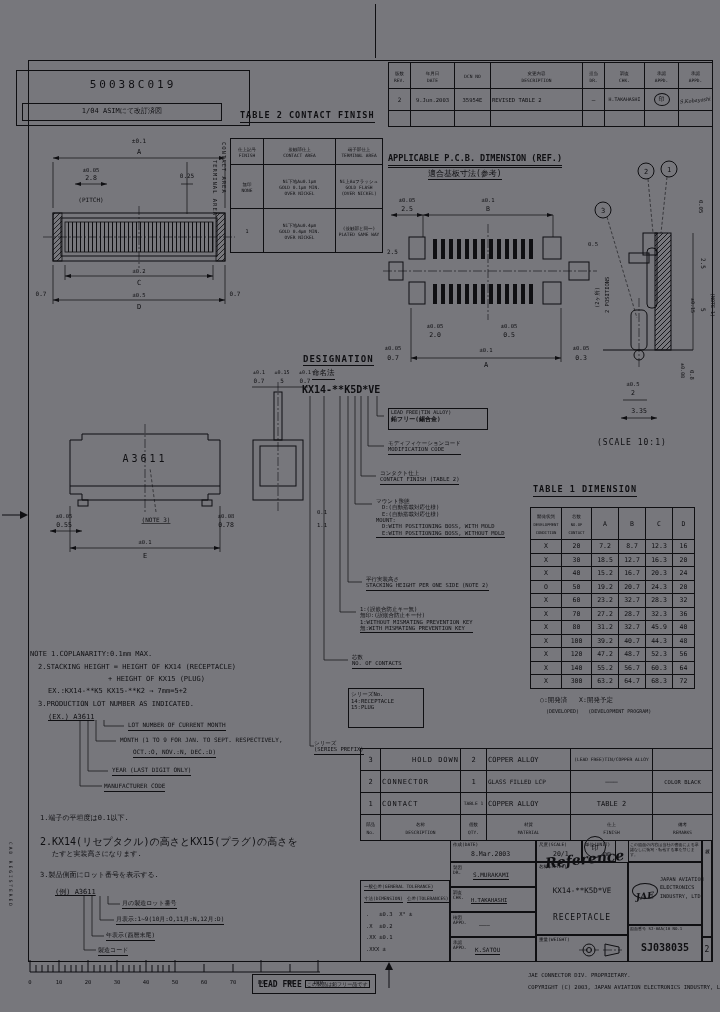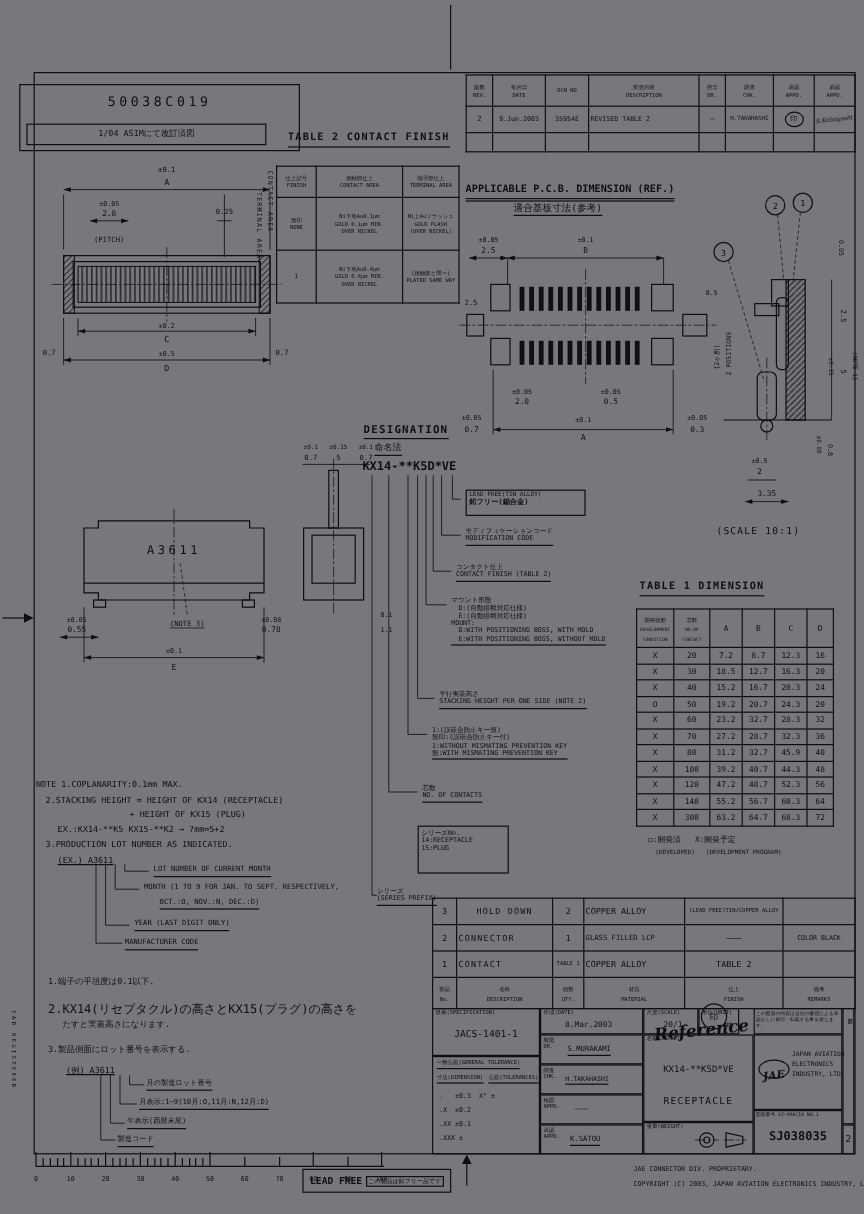--- a/index.html
+++ b/index.html
@@ -564,21 +564,21 @@
         <col style="width:20px">
         <col style="width:80px">
         <col style="width:26px">
         <col style="width:84px">
         <col style="width:82px">
         <col style="width:60px">
       </colgroup>
     <tbody>
         <tr style="height:22px">
       <td>3</td>
-      <td style="text-align:center;letter-spacing:1px">HOLD DOWN</td>
+      <td style="text-align:right;letter-spacing:1px">HOLD DOWN</td>
       <td>2</td>
       <td style="text-align:left">COPPER ALLOY</td>
       <td style="font-size:4.6px">(LEAD FREE)TIN/COPPER ALLOY</td>
       <td></td>
     </tr>
     <tr style="height:22px">
       <td>2</td>
       <td style="text-align:left;letter-spacing:1px">CONNECTOR</td>
       <td>1</td>
       <td style="text-align:left;font-size:6px">GLASS FILLED LCP</td>
@@ -599,24 +599,20 @@
       <th><span class="tiny">個数</span><br><span class="tiny">QTY.</span></th>
       <th><span class="tiny">材質</span><br><span class="tiny">MATERIAL</span></th>
       <th><span class="tiny">仕上</span><br><span class="tiny">FINISH</span></th>
       <th><span class="tiny">備考</span><br><span class="tiny">REMARKS</span></th>
     </tr>
   </tbody>
     </table>
 
   <div style="position:absolute;left:360px;top:840px;width:352px;height:122px">
 
-    <div class="tbcell" style="left:0;top:0;width:90px;height:40px">
-      <div class="lab tiny" style="left:2px;top:1px">規格(SPECIFICATION)</div>
-      <div class="lab ctr" style="left:0;top:16px;width:100%;font-size:8px">JACS-1401-1</div>
-    </div>
 
     <div class="tbcell" style="left:0;top:40px;width:90px;height:82px">
       <div class="lab u tiny" style="left:3px;top:3px">一般公差(GENERAL TOLERANCE)</div>
       <div class="lab u tiny" style="left:3px;top:15px">寸法(DIMENSION)</div>
       <div class="lab u tiny" style="left:46px;top:15px">公差(TOLERANCES)</div>
       <div class="lab" style="left:5px;top:28px;font-size:5.5px;line-height:2.1">
         <div><span>.</span>&nbsp;&nbsp;&nbsp;<span>±0.3</span>&nbsp;&nbsp;<span>X°</span>&nbsp;<span>±</span></div>
         <div><span>.X</span>&nbsp;&nbsp;<span>±0.2</span></div>
         <div><span>.XX</span>&nbsp;<span>±0.1</span></div>
         <div><span>.XXX</span>&nbsp;<span>±</span></div>

